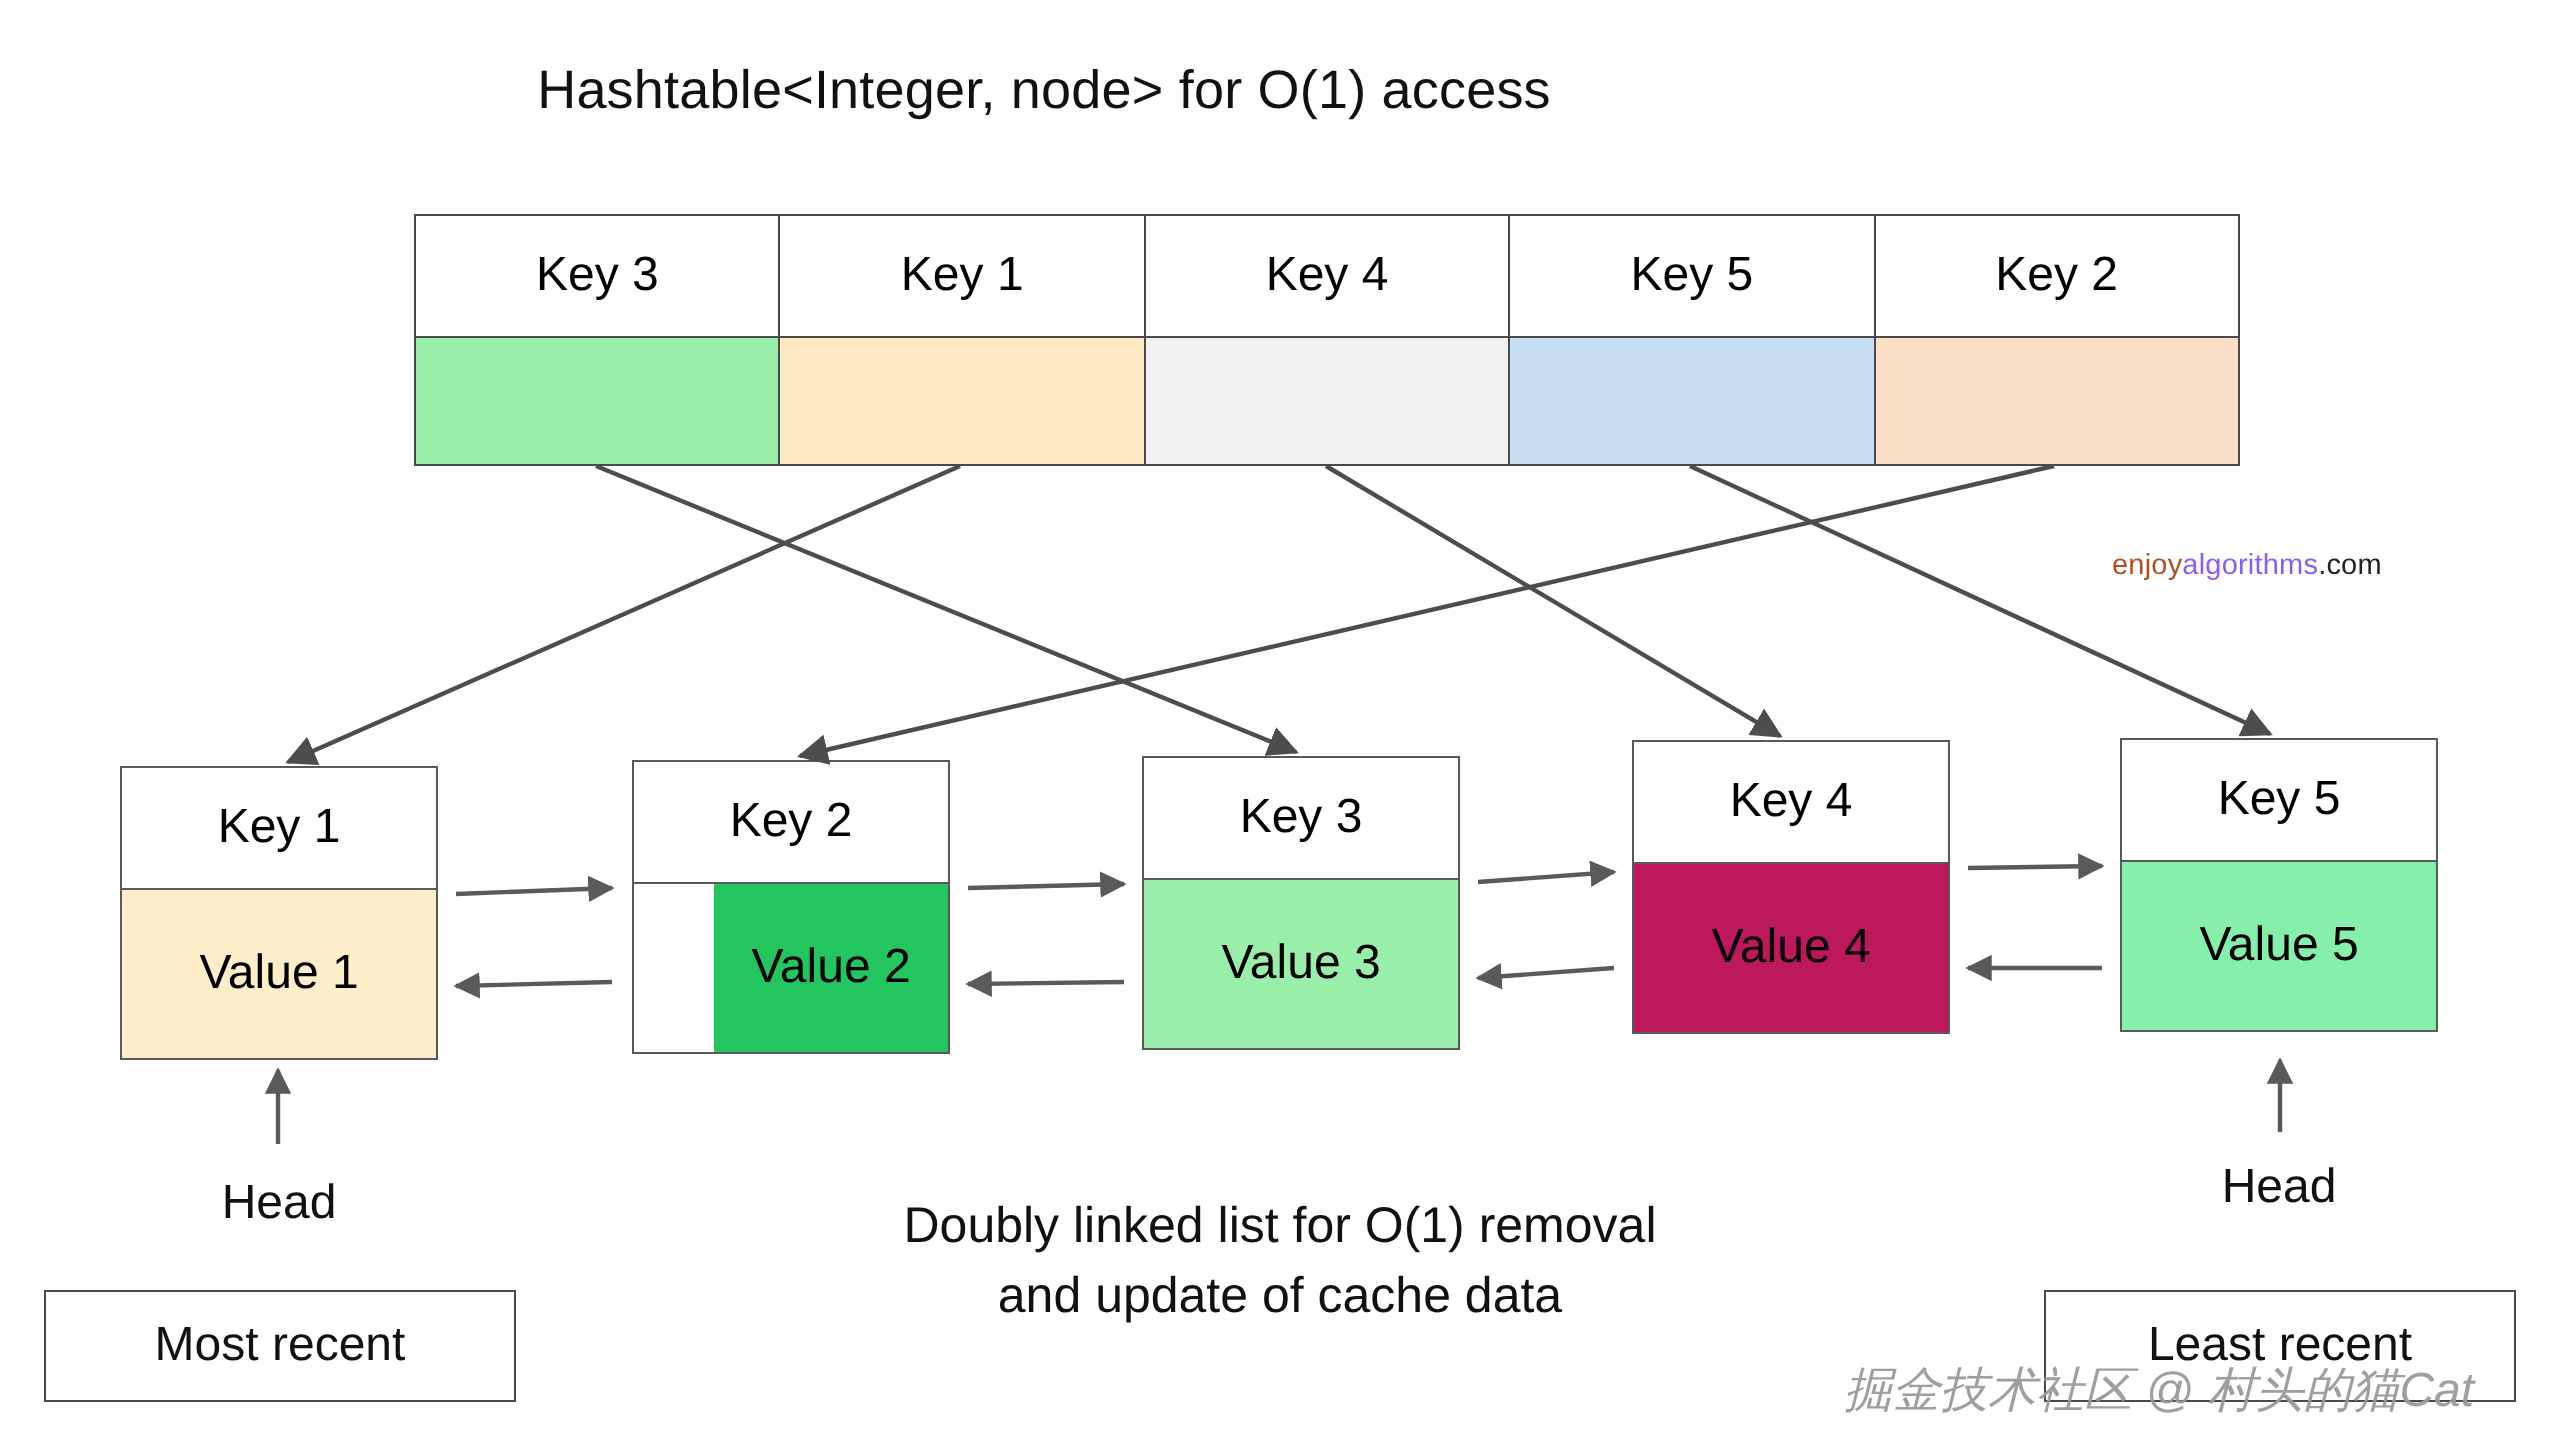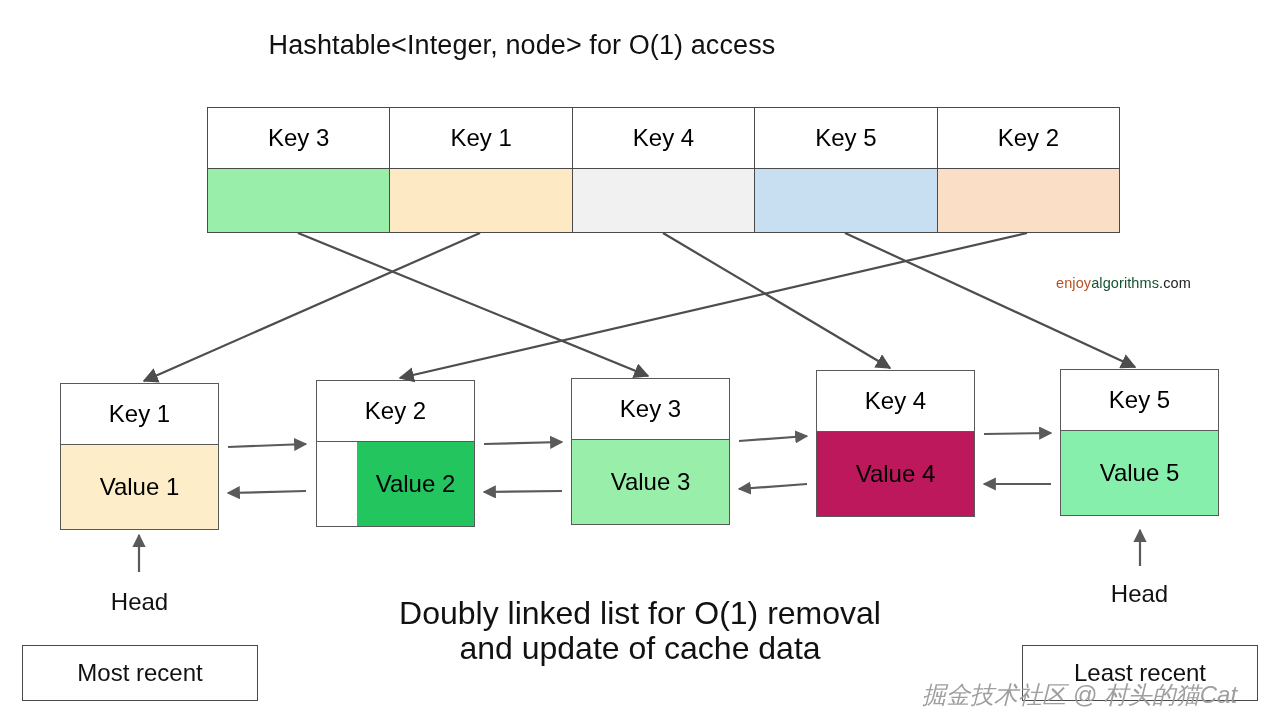--- a/index.html
+++ b/index.html
@@ -90,21 +90,21 @@
   
   .plain-label {
     font-size: 24px;
     text-align: center;
     color: #111111;
   }
   #list-caption {
     left: 340px; top: 596px;
     width: 600px;
     text-align: center;
-    font-size: 32px;
+    font-size: 25px;
     line-height: 35px;
     color: #111111;
   }
   .recency-box {
     border: 1.5px solid #4a4a4a;
     background: #ffffff;
     box-sizing: border-box;
     display: flex;
     align-items: center;
     justify-content: center;
@@ -113,21 +113,21 @@
   }
 
   
   #brand-watermark {
     left: 1056px; top: 275px;
     font-size: 14.5px;
     letter-spacing: .1px;
     white-space: nowrap;
   }
   .brand-a { color: #b5501e; }
-  .brand-b { color: #14532d; }
+  .brand-b { color: #8b5cf6; }
   .brand-c { color: #222222; }
 
   #cn-watermark {
     left: 922px; top: 679px;
     font-size: 24px;
     color: #9a9a9a;
     white-space: nowrap;
     opacity: .95;
     font-style: italic;
   }

